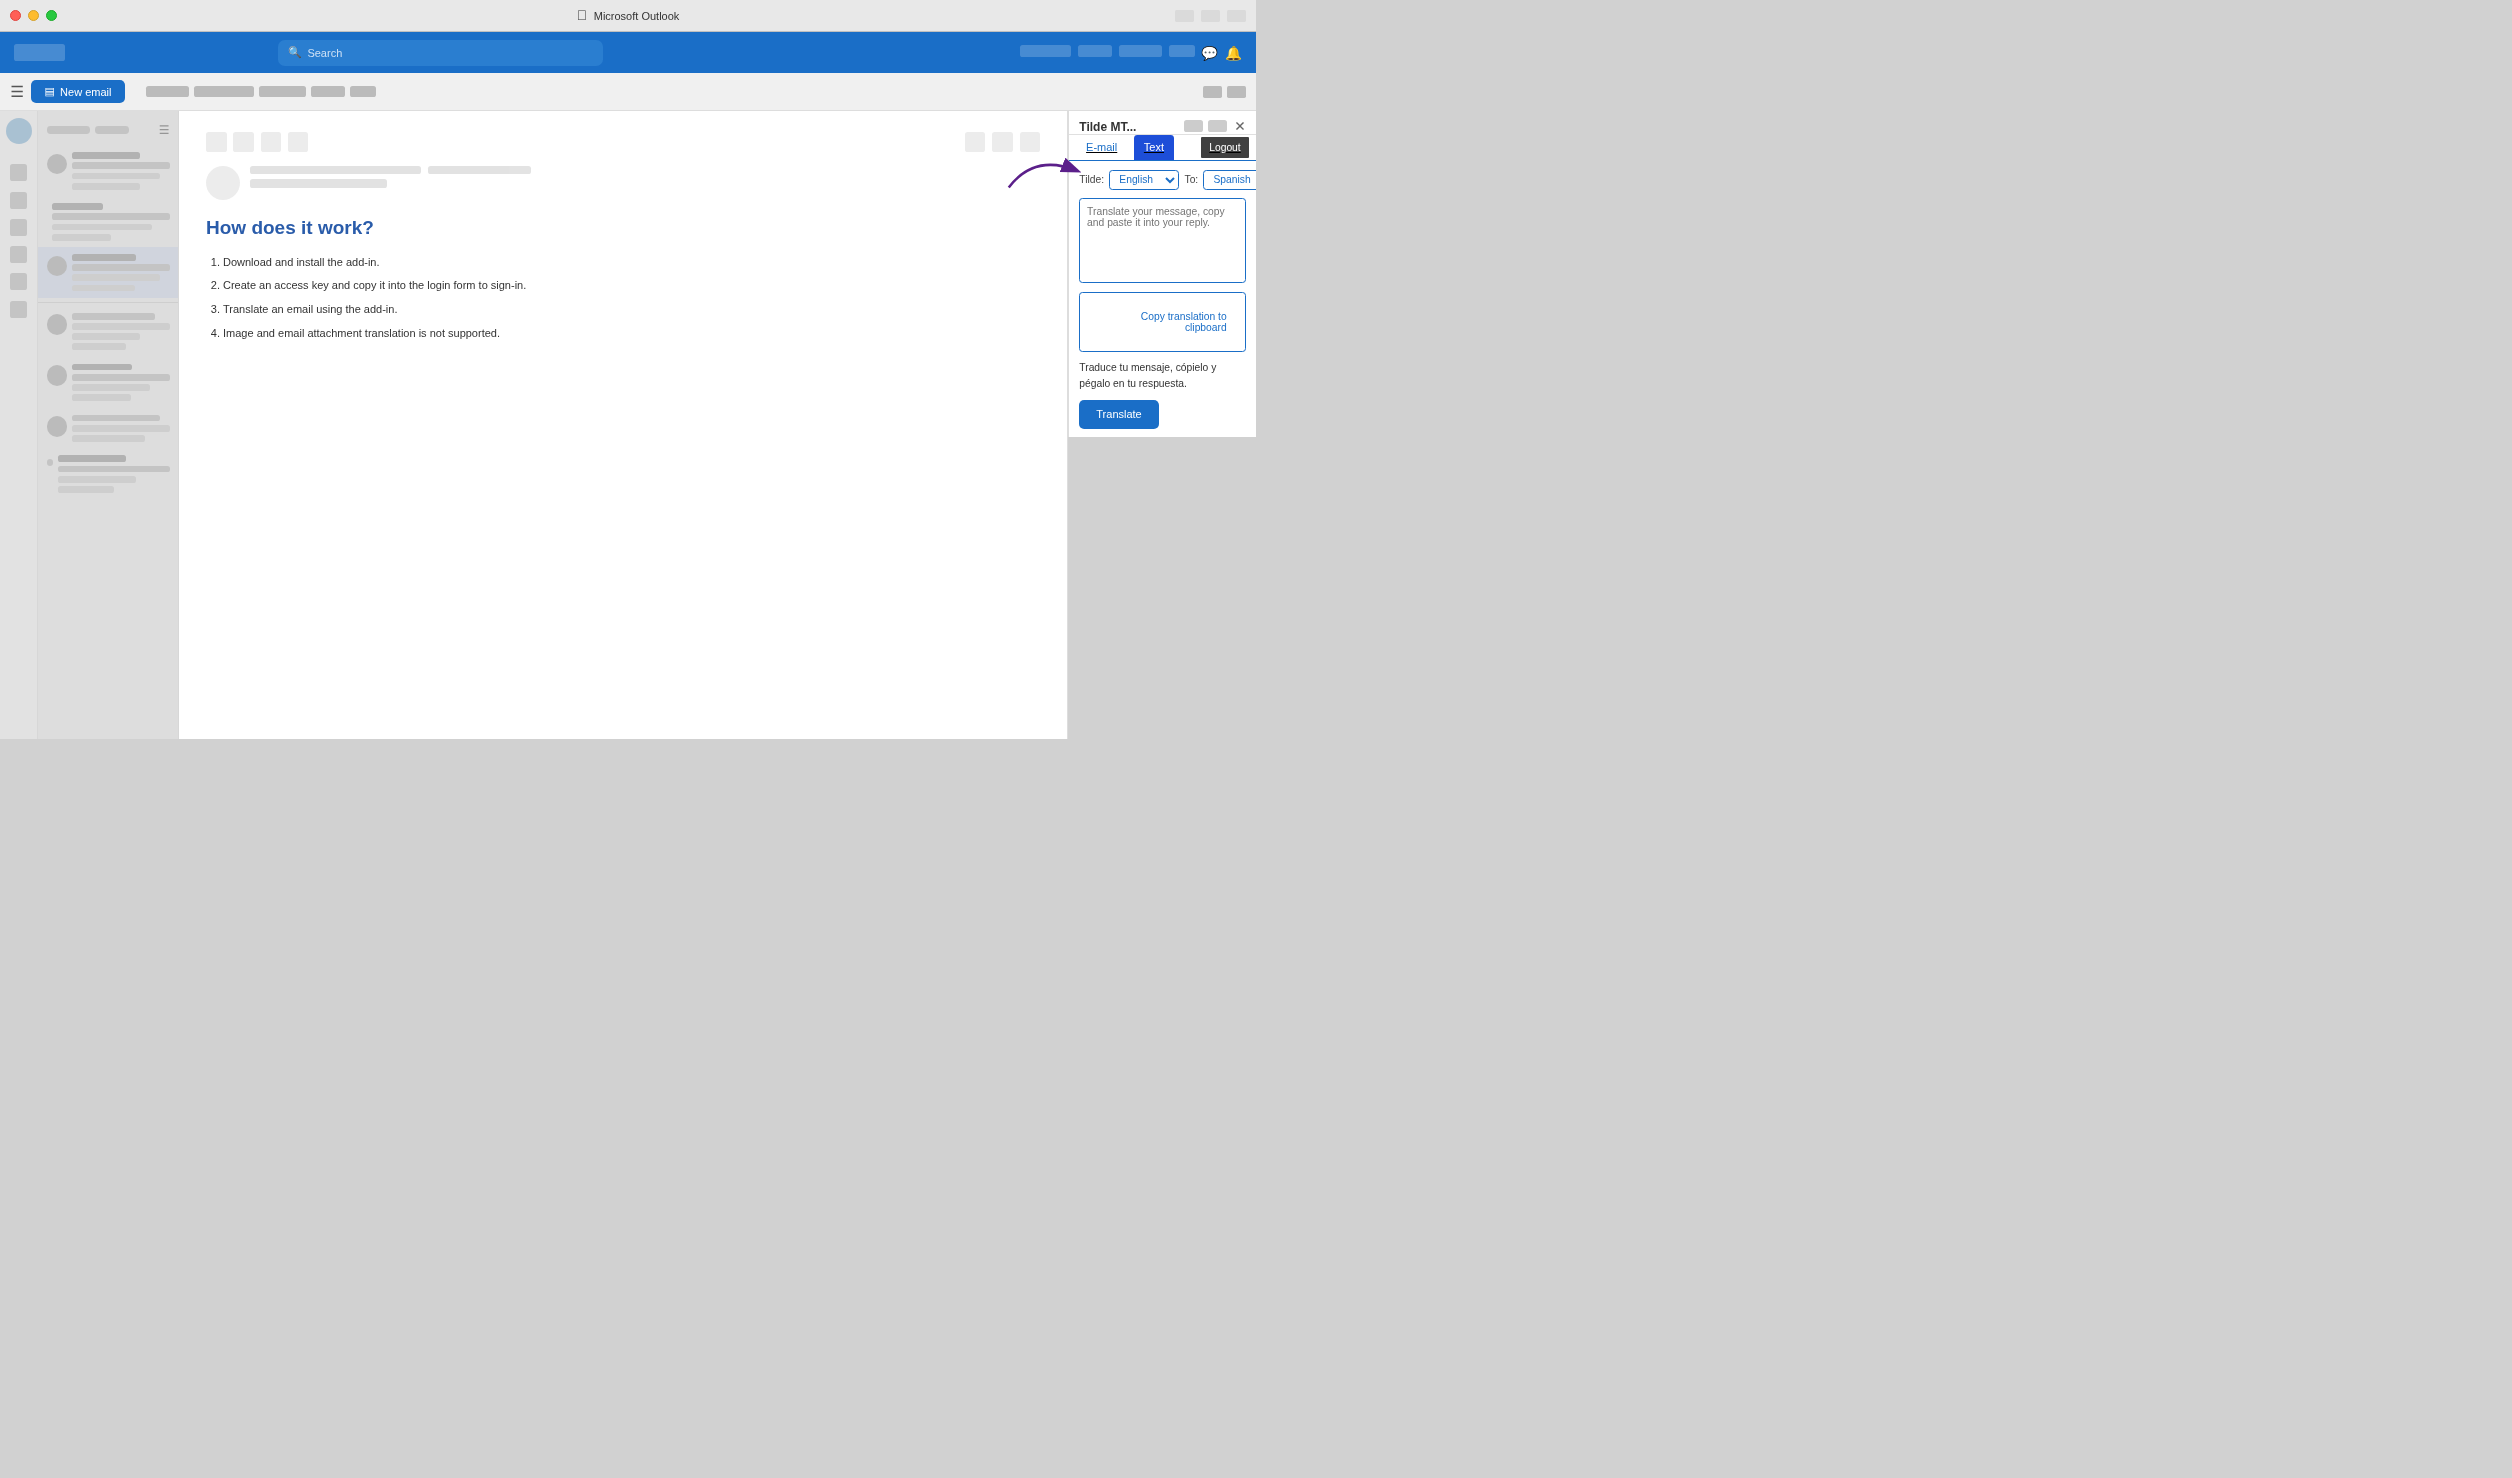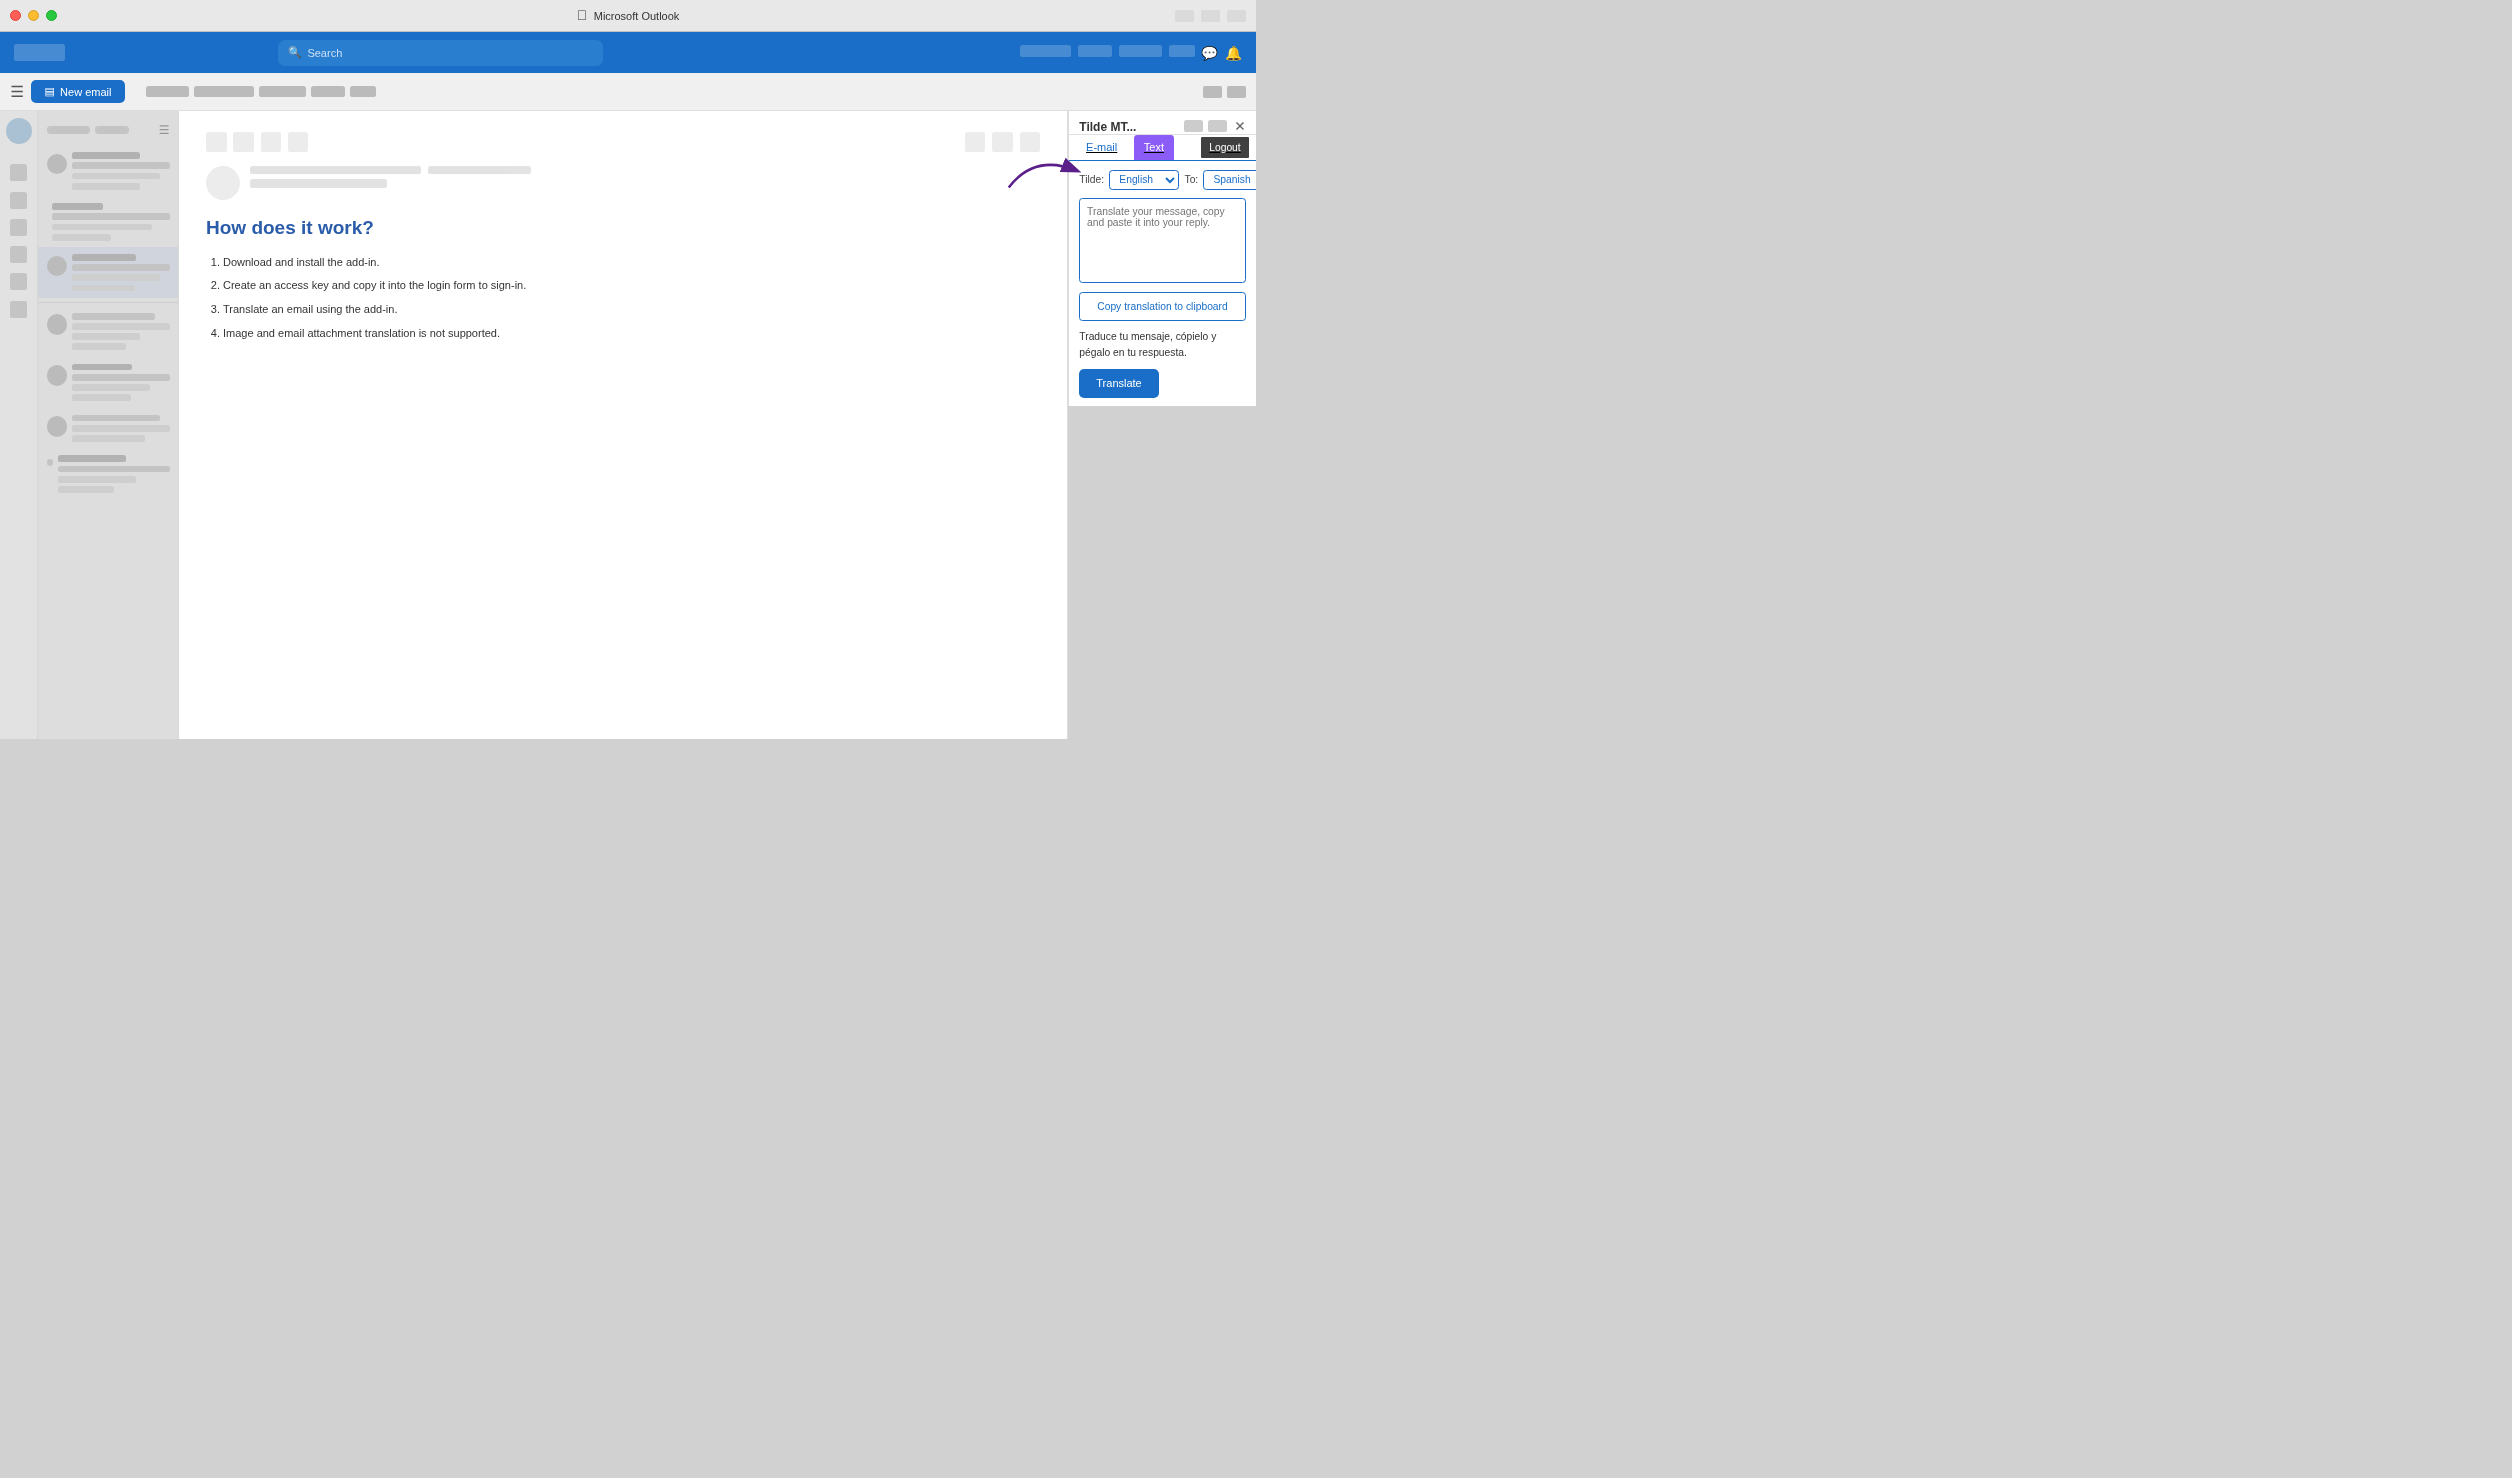--- a/index.html
+++ b/index.html
@@ -194,21 +194,21 @@
     .tilde-tab {
       padding: 6.8px 10.3px;
       font-size: 11px;
       cursor: pointer;
       border: none;
       background: none;
       color: #1a6ec7;
       font-weight: 500;
     }
     .tilde-tab.active {
-      background: #8b5cf6;
+      background: #1d4ed8;
       color: white;
       border-radius: 3.4px 3.4px 0 0;
     }
     .tilde-logout {
       margin-left: auto;
       background: #404040;
       color: white;
       border: none;
       padding: 5.1px 8.5px;
       border-radius: 1px;
@@ -238,28 +238,28 @@
       border-radius: 3.4px;
       padding: 6.8px;
       font-size: 10.3px;
       color: #999;
       resize: none;
       font-family: inherit;
     }
 
     .copy-btn {
       width: 100%;
-      padding: 8px;
+      padding: 18px;
       border: 0.9px solid #1a6ec7;
       background: white;
       color: #1a6ec7;
       border-radius: 3.4px;
       font-size: 10.3px;
       cursor: pointer;
-      text-align: center;
+      text-align: right;
     }
 
     .translated-text {
       font-size: 10.3px;
       color: #333;
       line-height: 1.5;
     }
 
     .translate-btn {
       background: #1a6ec7;

